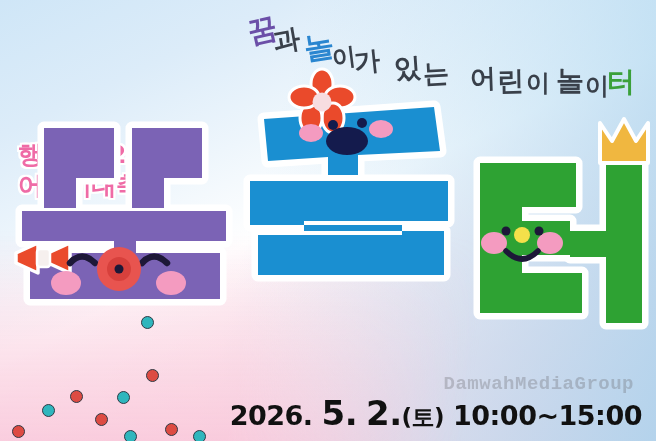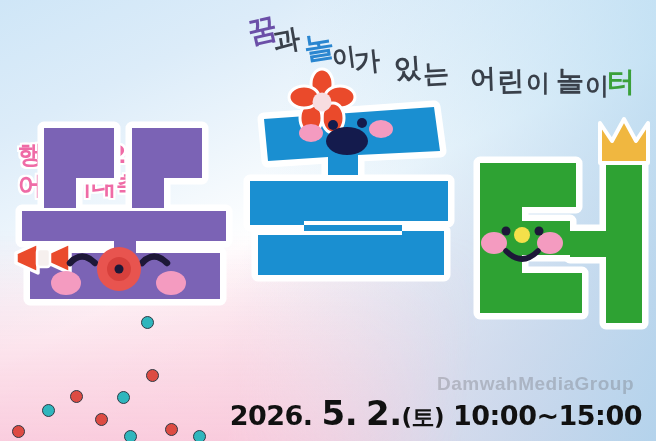--- a/index.html
+++ b/index.html
@@ -79,21 +79,21 @@
     margin-left:42px;
   }
   #date-line .big{font-size:34px;}
   #date-line .paren{font-size:23px;}
   #venue-line{
     font-weight:700;font-size:30px;line-height:1.18;white-space:nowrap;
     letter-spacing:-1px;margin-top:1px;
   }
   #watermark{
     position:absolute;right:22px;bottom:46px;
-    font-family:Liberation Sans, sans-serif;
+    font-family:Liberation Mono, monospace;
     font-size:19px;font-weight:700;letter-spacing:0.5px;
     color:rgba(105,105,112,.33);white-space:nowrap;pointer-events:none;
   }
 
   #dots{position:absolute;left:0;bottom:0;width:260px;height:145px;}
   .dot{position:absolute;border-radius:50%;box-sizing:border-box;
        border:1.4px solid #2f3a45;}
 </style>
 </head>
 <body>

